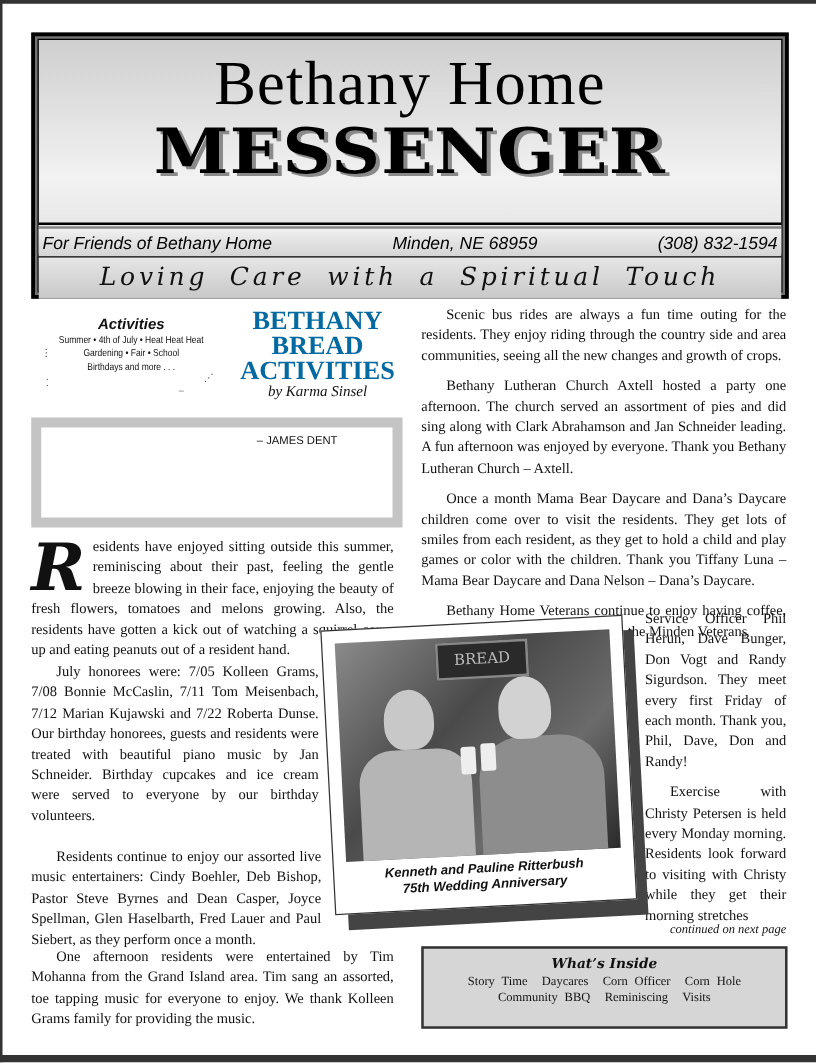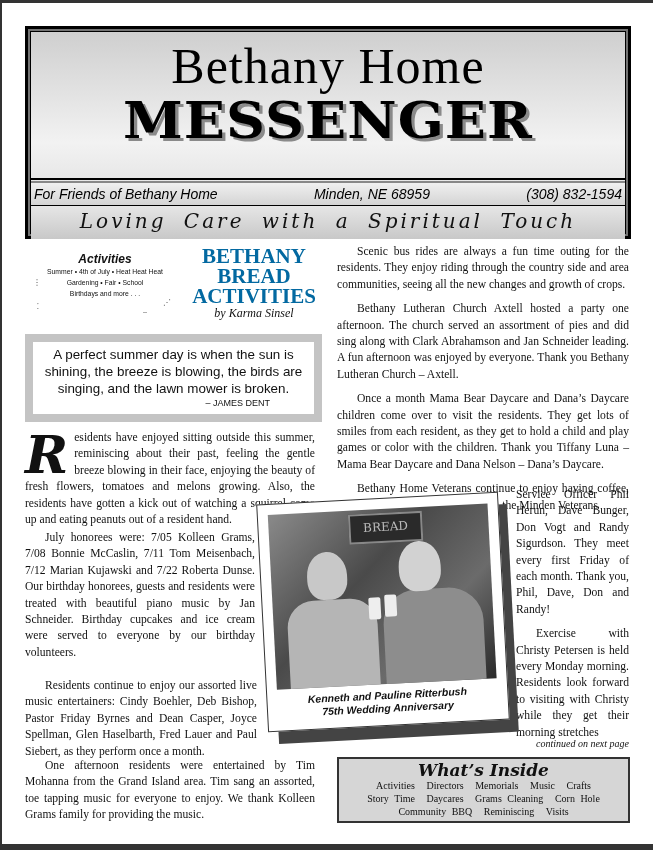--- a/index.html
+++ b/index.html
@@ -135,21 +135,21 @@
     position:absolute; left:0; right:0; top:190px; text-align:center;
     font-family:"Liberation Sans", sans-serif; font-weight:bold; font-style:italic;
     font-size:10.5px; line-height:13px;
   }
 
   
   .inside-box {
     position:absolute; left:337px; top:757px; width:293px; height:66px;
     background:#d6d6d6; border:2px solid #333; box-sizing:border-box; text-align:center;
   }
-  .inside-title { font-family:"DejaVu Serif", serif; font-weight:bold; font-style:italic; font-size:17px; line-height:17px; margin-top:3px; }
+  .inside-title { font-family:"DejaVu Serif", serif; font-weight:bold; font-style:italic; font-size:11px; line-height:17px; margin-top:3px; }
   .inside-line { font-family:"Liberation Serif", serif; font-size:10px; line-height:13px; word-spacing:3px; }
   .inside-line span { margin:0 3px; }
 </style>
 </head>
 <body>
 
 <div class="frame-top"></div>
 <div class="frame-left"></div>
 <div class="frame-bottom"></div>
 
@@ -183,34 +183,33 @@
 
 <div class="headline">
   <div>BETHANY</div>
   <div>BREAD</div>
   <div>ACTIVITIES</div>
 </div>
 <div class="byline">by Karma Sinsel</div>
 
 <div class="quote-box">
   <div class="quote-inner">
-    <div>A perfect summer day is when the sun is shining, the breeze is blowing, the birds are singing, and the lawn mower is broken.</div>
     <div class="quote-author">– JAMES DENT</div>
   </div>
 </div>
 
 <div class="body-text col-left-a">
   <span class="dropcap">R</span>
   <p class="first">esidents have enjoyed sitting outside this summer, reminiscing about their past, feeling the gentle breeze blowing in their face, enjoying the beauty of fresh flowers, tomatoes and melons growing.  Also, the residents have gotten a kick out of watching a squirrel come up and eating peanuts out of a resident hand.</p>
 </div>
 <div class="body-text col-left-b">
   <p>July honorees were: 7/05 Kolleen Grams, 7/08 Bonnie McCaslin, 7/11 Tom Meisenbach, 7/12 Marian Kujawski and 7/22 Roberta Dunse. Our birthday honorees, guests and residents were treated with beautiful piano music by Jan Schneider. Birthday cupcakes and ice cream were served to everyone by our birthday volunteers.</p>
 </div>
 <div class="body-text col-left-c">
-  <p>Residents continue to enjoy our assorted live music entertainers: Cindy Boehler, Deb Bishop, Pastor Friday Byrnes and Dean Casper, Joyce Spellman, Glen Haselbarth, Fred Lauer and Paul Siebert, as they perform once a month.</p>
+  <p>Residents continue to enjoy our assorted live music entertainers: Cindy Boehler, Deb Bishop, Pastor Steve Byrnes and Dean Casper, Joyce Spellman, Glen Haselbarth, Fred Lauer and Paul Siebert, as they perform once a month.</p>
 </div>
 <div class="body-text col-left-d">
   <p>One afternoon residents were entertained by Tim Mohanna from the Grand Island area. Tim sang an assorted, toe tapping music for everyone to enjoy. We thank Kolleen Grams family for providing the music.</p>
 </div>
 
 <div class="body-text col-right-a">
   <p>Scenic bus rides are always a fun time outing for the residents. They enjoy riding through the country side and area communities, seeing all the new changes and growth of crops.</p>
   <p>Bethany Lutheran Church Axtell hosted a party one afternoon. The church served an assortment of pies and did sing along with Clark Abrahamson and Jan Schneider leading. A fun afternoon was enjoyed by everyone. Thank you Bethany Lutheran Church – Axtell.</p>
   <p>Once a month Mama Bear Daycare and Dana’s Daycare children come over to visit the residents. They get lots of smiles from each resident, as they get to hold a child and play games or color with the children. Thank you Tiffany Luna – Mama Bear Daycare and Dana Nelson – Dana’s Daycare.</p>
   <p>Bethany Home Veterans continue to enjoy having coffee, donuts and good conversation with the Minden Veterans</p>
@@ -234,30 +233,23 @@
   </div>
   <div class="photo-caption">
     <div>Kenneth and Pauline Ritterbush</div>
     <div>75th Wedding Anniversary</div>
   </div>
 </div>
 
 <div class="inside-box">
   <div class="inside-title">What’s Inside</div>
   <div class="inside-line">
-    <span>Activities</span>
-    <span>Directors</span>
-    <span>Memorials</span>
-    <span>Music</span>
-    <span>Crafts</span>
-  </div>
-  <div class="inside-line">
     <span>Story Time</span>
     <span>Daycares</span>
-    <span>Grams Cleaning</span>
+    <span>Corn Officer</span>
     <span>Corn Hole</span>
   </div>
   <div class="inside-line">
     <span>Community BBQ</span>
     <span>Reminiscing</span>
     <span>Visits</span>
   </div>
 </div>
 
 </body></html>

